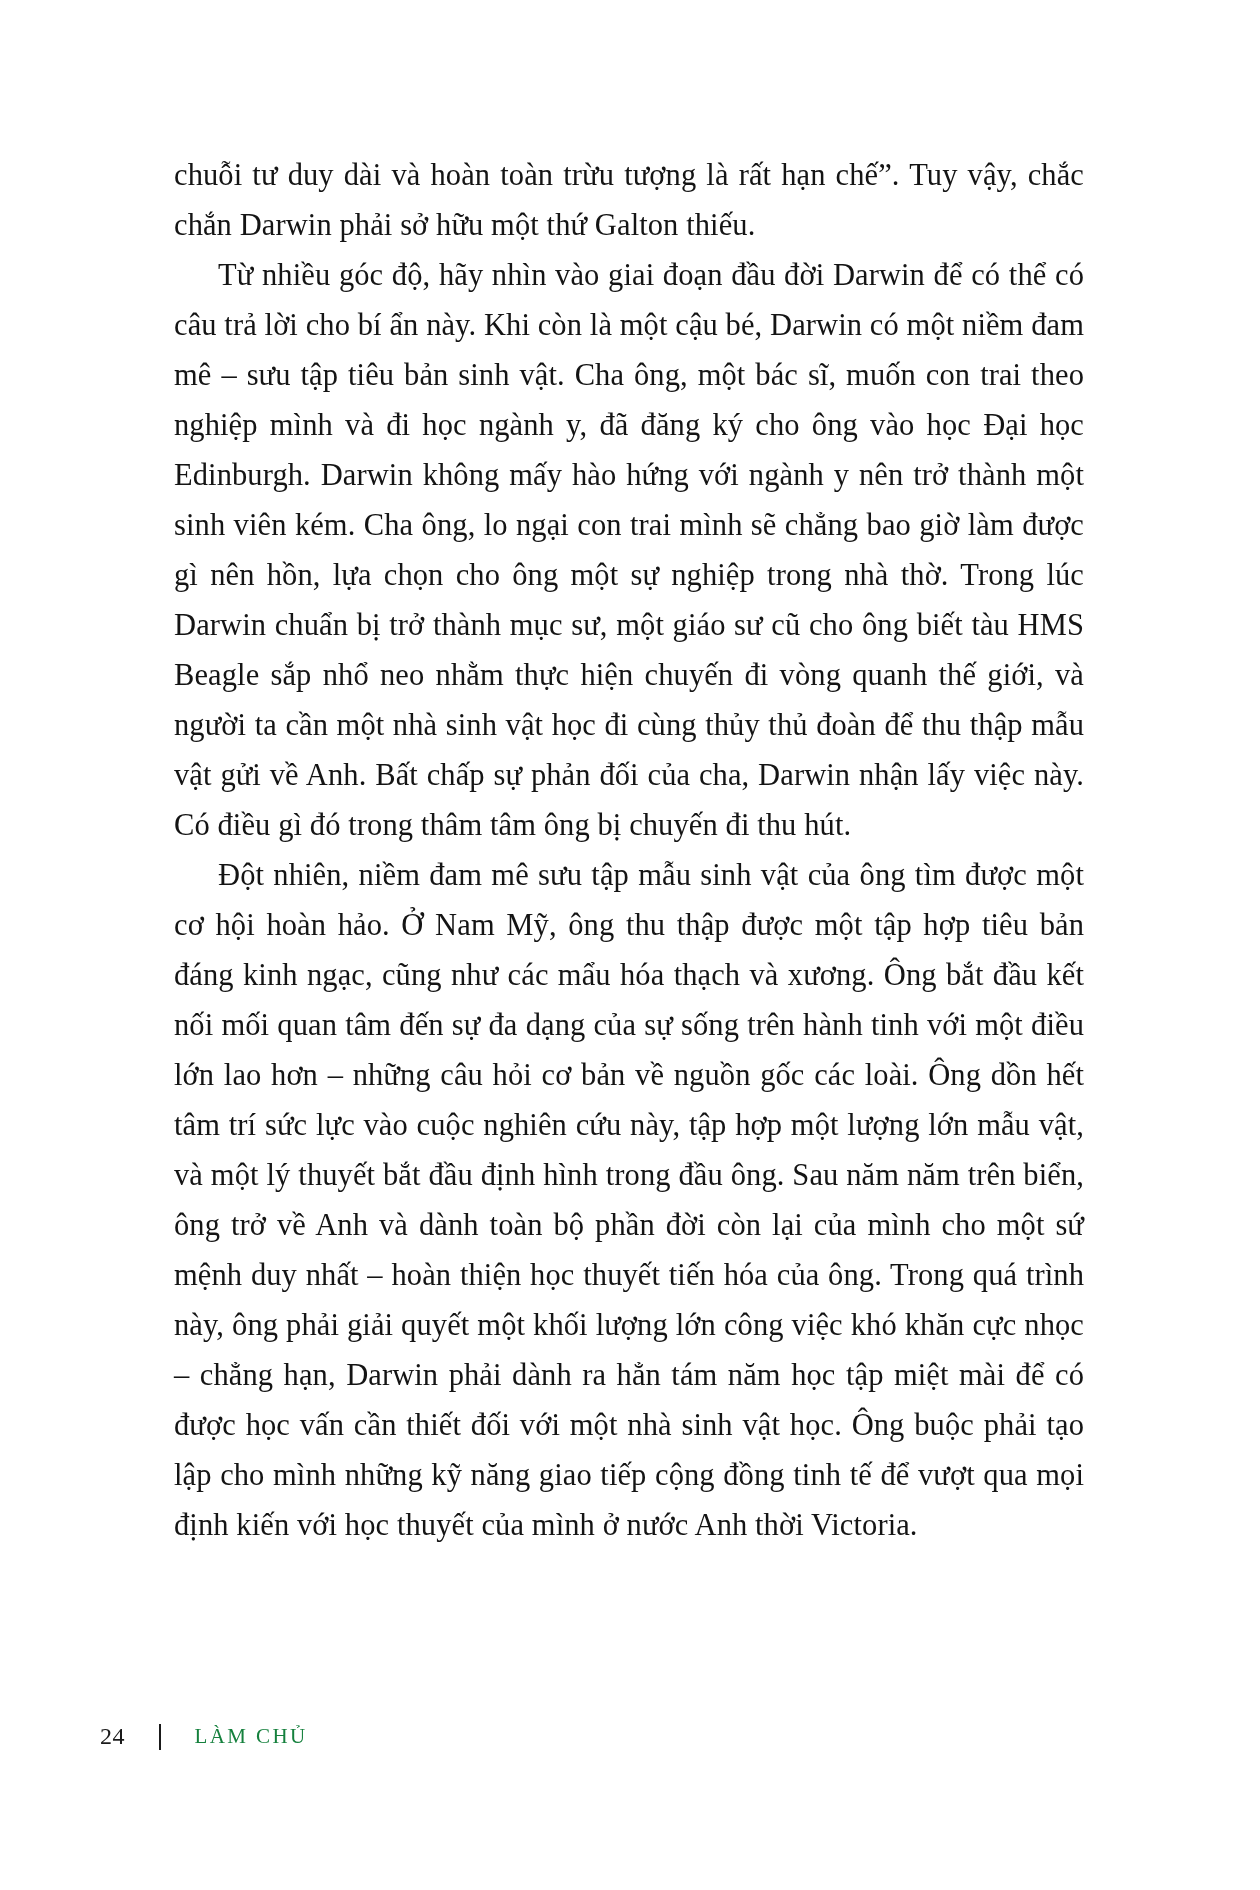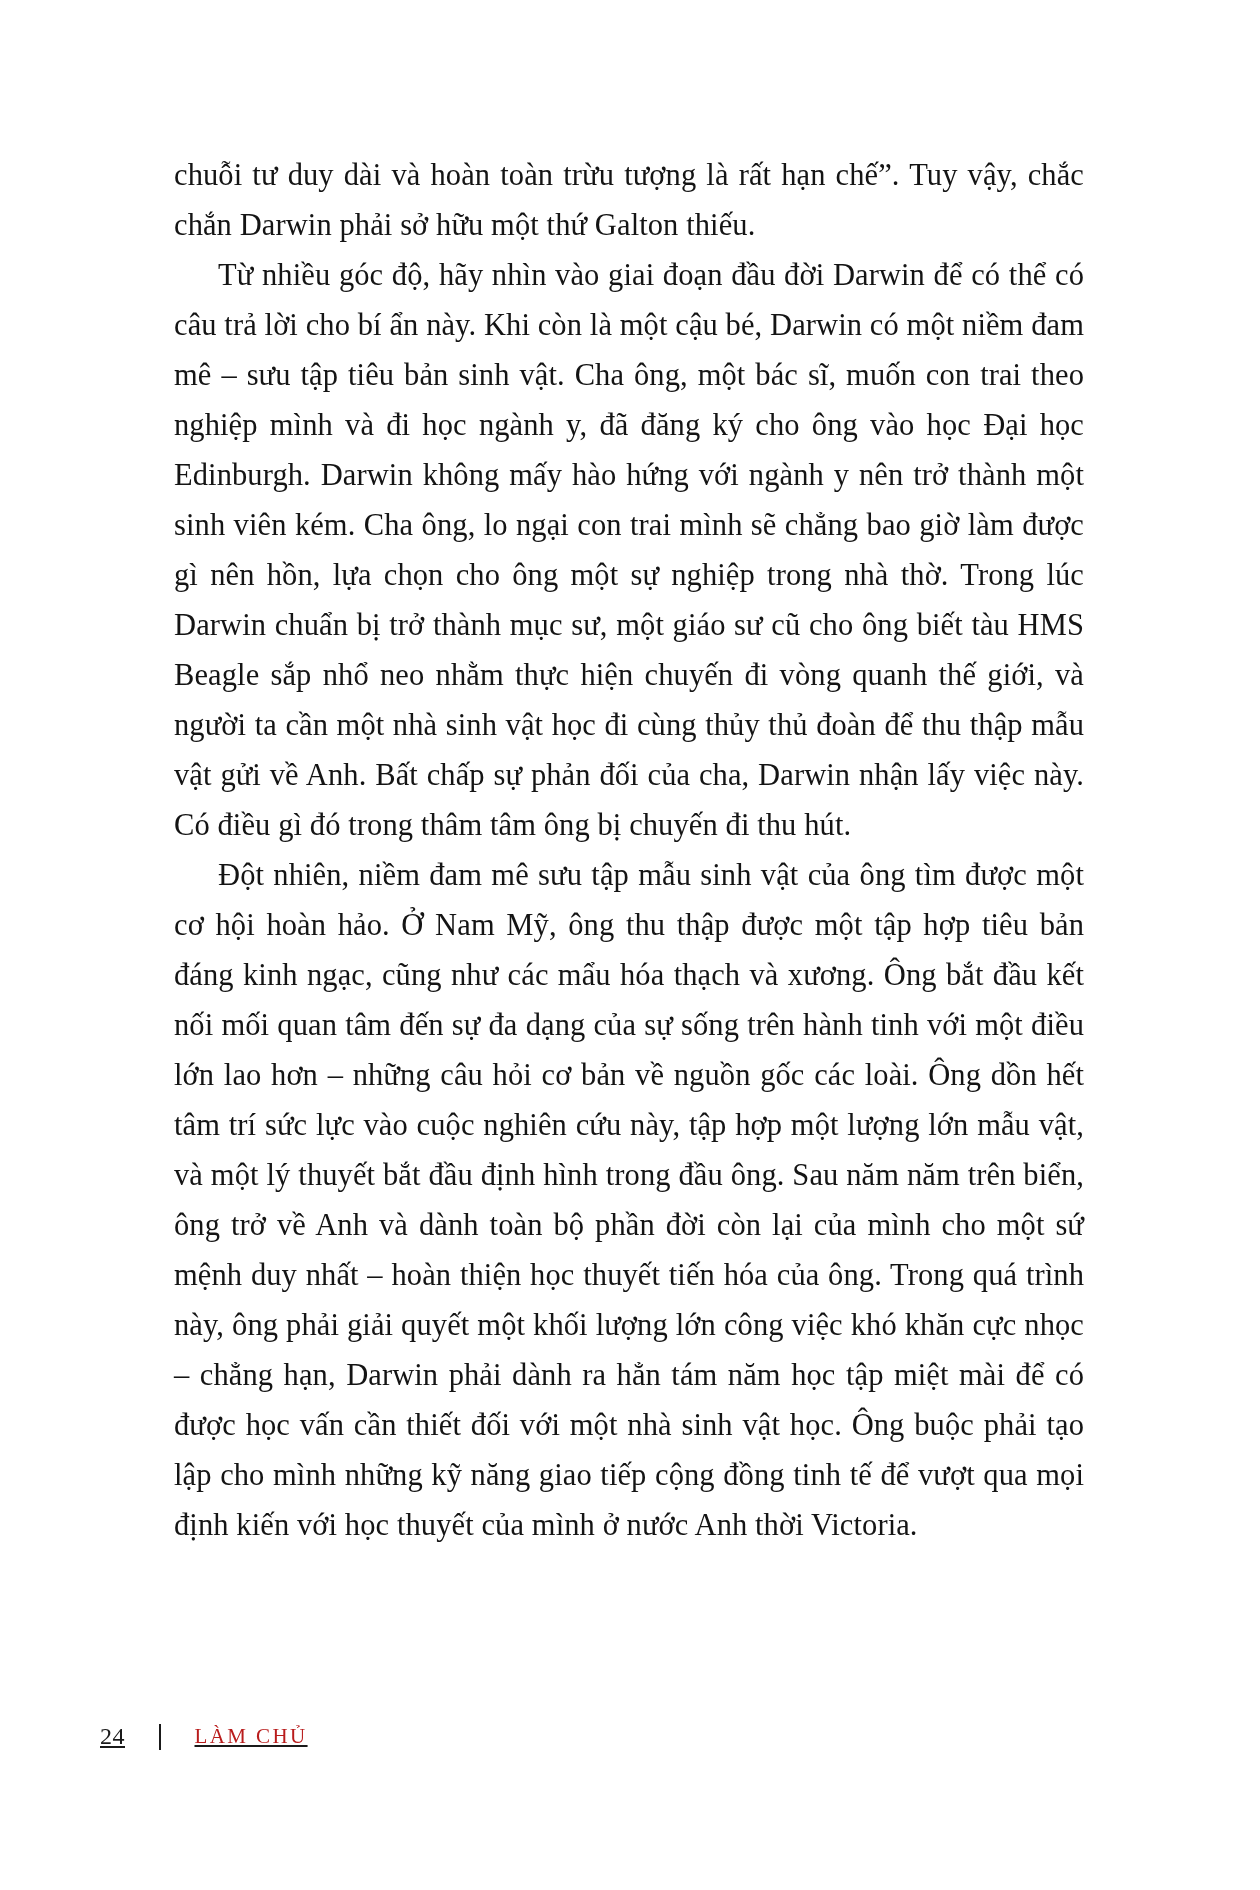--- a/index.html
+++ b/index.html
@@ -47,39 +47,38 @@
   }
   .italic {
   }
   .footer {
     position: absolute;
     left: 100px;
     bottom: 140px;
     display: flex;
     align-items: center;
     gap: 16px;
-    text-decoration: underline;
   }
   .folio {
     font-size: 24px;
     color: #1a1a1a;
     font-family: "Liberation Serif", serif;
     letter-spacing: 0.5px;
   }
   .folio-sep {
     display: inline-block;
     width: 1.5px;
     height: 26px;
     background: #1a1a1a;
     margin: 0 18px;
   }
   .runhead {
     font-size: 21px;
     letter-spacing: 2.4px;
-    color: #b91c1c;
+    color: #15803d;
     font-family: "Liberation Serif", serif;
   }
 </style>
 </head>
 <body>
 
 <div class="page">
 
   <div class="text-column">
     <p class="body-par"><span>chuỗi tư duy dài và hoàn toàn trừu tượng là rất hạn chế”. Tuy vậy, chắc chắn Darwin phải sở hữu một thứ Galton thiếu.</span></p>

